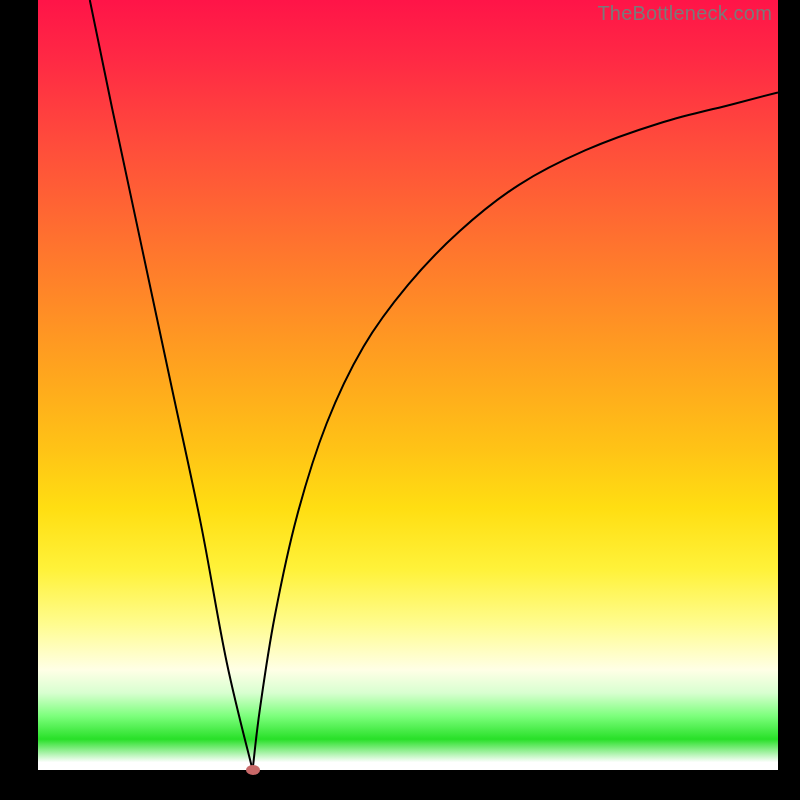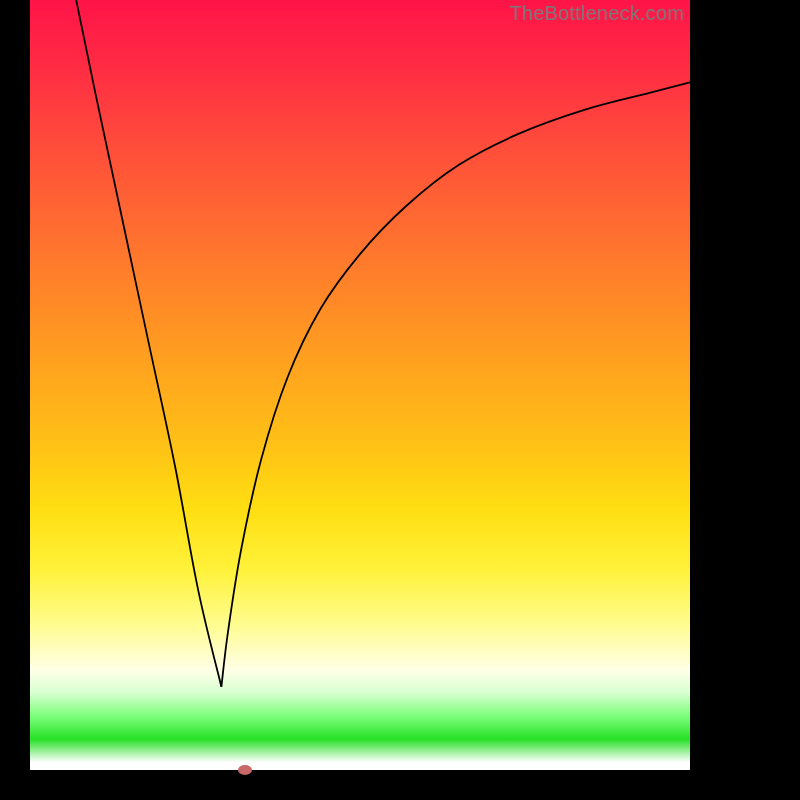--- a/index.html
+++ b/index.html
@@ -12,23 +12,23 @@
     font-family: Arial, Helvetica, sans-serif;
   }
   .frame {
     position: relative;
     width: 800px;
     height: 800px;
     background: #000;
   }
   .plot {
     position: absolute;
-    left: 30px;
+    left: 38px;
     top: 0;
-    width: 660px;
+    width: 740px;
     height: 770px;
     text-align: right;
   }
   .grad {
     position: absolute;
     inset: 0;
     
     background: linear-gradient(
       to bottom,
       #ff1448 0%,

